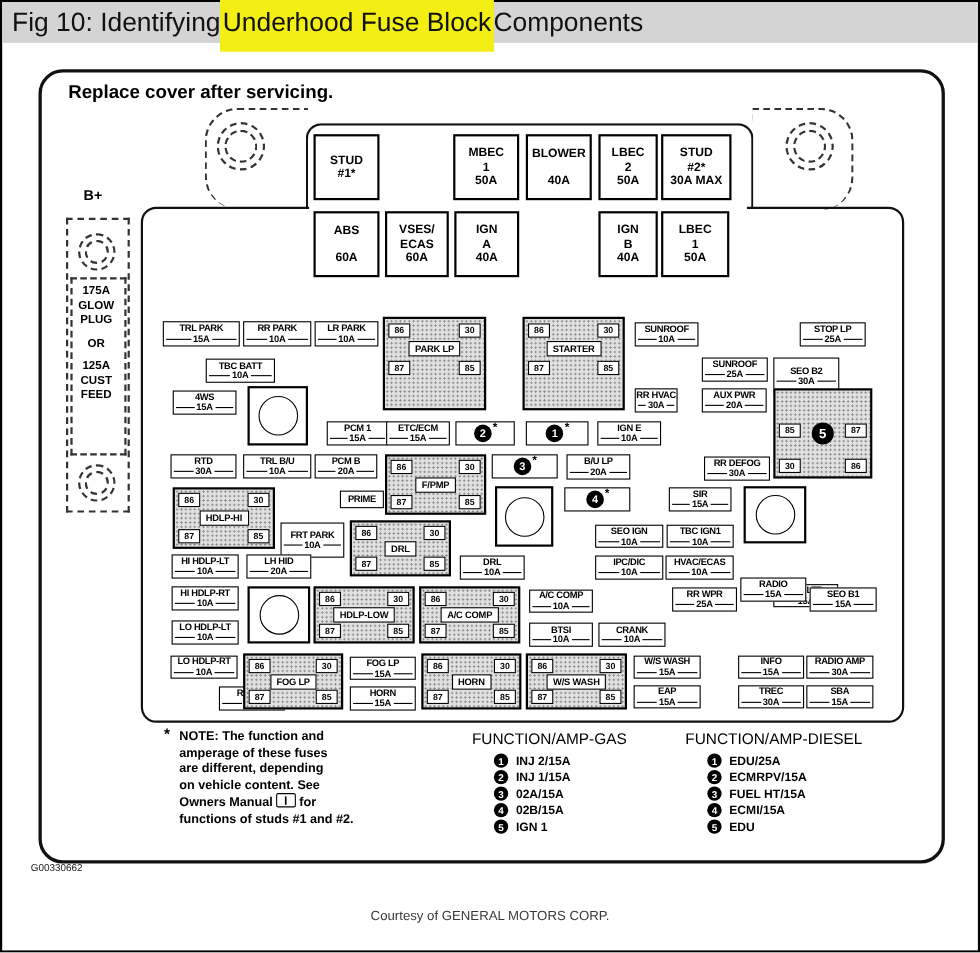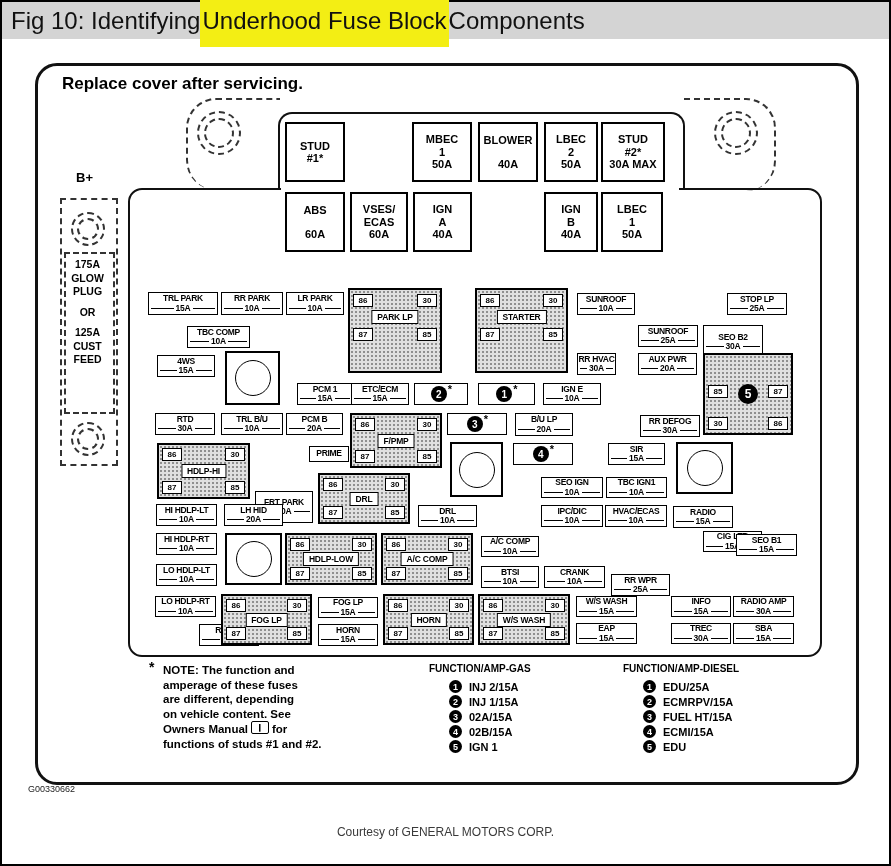--- a/index.html
+++ b/index.html
@@ -38,21 +38,21 @@
   .ncirc{width:16px;height:16px;border-radius:50%;background:#000;color:#fff;font-size:10px;font-weight:bold;display:flex;align-items:center;justify-content:center;}
   .relay .ncirc{position:absolute;left:50%;top:50%;transform:translate(-50%,-50%);width:20px;height:20px;font-size:12px;}
   .numfuse{position:absolute;border:1.6px solid #000;background:#fff;box-sizing:border-box;display:flex;align-items:center;justify-content:center;}
   .numfuse .star{font-size:11px;font-weight:bold;position:relative;top:-5px;left:1px;}
   .socket{position:absolute;border:2px solid #000;background:#fff;box-sizing:border-box;display:flex;align-items:center;justify-content:center;}
   .socket .circ{width:34px;height:34px;border:1.8px solid #000;border-radius:50%;}
   .note{position:absolute;left:163px;top:663px;width:265px;font-size:11.5px;font-weight:bold;line-height:14.5px;color:#000;}
   .note .star{position:absolute;left:-14px;top:-3px;font-size:14px;}
   .book-icon{display:inline-block;width:16px;height:11px;border:1.5px solid #000;border-radius:2px;vertical-align:-1px;margin:0 3px;background:linear-gradient(#000,#000) center/1.5px 70% no-repeat;}
   .fn-col{position:absolute;top:663px;}
-  .fn-col .fn-title{font-size:10px;font-weight:bold;margin-bottom:5px;}
+  .fn-col .fn-title{font-size:14px;font-weight:normal;margin-bottom:5px;}
   .fn-row{display:flex;align-items:center;gap:7px;height:15px;font-size:11px;font-weight:bold;}
   .fn-row .ncirc{width:13px;height:13px;font-size:9px;flex:0 0 13px;}
   .fn-items{padding-left:20px;}
   .figid{position:absolute;left:28px;top:784px;font-size:9px;color:#222;}
   .courtesy{position:absolute;left:0;right:0;top:825px;text-align:center;font-size:12px;color:#3a3a3a;}
 </style>
 </head>
 <body>
 
 <div class="frame"></div>
@@ -168,21 +168,21 @@
         <span class="ampv">10A</span>
       </div>
     </div>
     <div class="fuse" style="left: 727px; top: 293px; width: 60px; height: 22px;">
       <div class="nm">STOP LP</div>
       <div class="amp">
         <span class="ampv">25A</span>
       </div>
     </div>
     <div class="fuse" style="left: 187px; top: 326px; width: 63px; height: 22px;">
-      <div class="nm">TBC COMP</div>
+      <div class="nm">TBC BATT</div>
       <div class="amp">
         <span class="ampv">10A</span>
       </div>
     </div>
     <div class="fuse" style="left: 638px; top: 325px; width: 60px; height: 22px;">
       <div class="nm">SUNROOF</div>
       <div class="amp">
         <span class="ampv">25A</span>
       </div>
     </div>
@@ -260,21 +260,21 @@
     </div>
     <div class="fuse" style="left: 309px; top: 446px; width: 40px; height: 16px;">
       <div class="nm">PRIME</div>
     </div>
     <div class="fuse" style="left: 608px; top: 443px; width: 57px; height: 22px;">
       <div class="nm">SIR</div>
       <div class="amp">
         <span class="ampv">15A</span>
       </div>
     </div>
-    <div class="fuse" style="left: 255px; top: 475px; width: 58px; height: 32px; margin-top: 16px;">
+    <div class="fuse" style="left: 255px; top: 475px; width: 58px; height: 32px;">
       <div class="nm">FRT PARK</div>
       <div class="amp">
         <span class="ampv">10A</span>
       </div>
     </div>
     <div class="fuse" style="left: 541px; top: 477px; width: 62px; height: 21px;">
       <div class="nm">SEO IGN</div>
       <div class="amp">
         <span class="ampv">10A</span>
       </div>
@@ -326,27 +326,27 @@
       <div class="amp">
         <span class="ampv">10A</span>
       </div>
     </div>
     <div class="fuse" style="left: 481px; top: 536px; width: 58px; height: 21px;">
       <div class="nm">A/C COMP</div>
       <div class="amp">
         <span class="ampv">10A</span>
       </div>
     </div>
-    <div class="fuse" style="left: 611px; top: 534px; width: 59px; height: 22px; margin-top: 40px;">
+    <div class="fuse" style="left: 611px; top: 534px; width: 59px; height: 22px;">
       <div class="nm">RR WPR</div>
       <div class="amp">
         <span class="ampv">25A</span>
       </div>
     </div>
-    <div class="fuse" style="left: 673px; top: 506px; width: 60px; height: 22px;">
+    <div class="fuse" style="left: 673px; top: 525px; width: 60px; height: 22px;">
       <div class="nm">RADIO</div>
       <div class="amp">
         <span class="ampv">15A</span>
       </div>
     </div>
     <div class="fuse" style="left: 736px; top: 534px; width: 61px; height: 22px;">
       <div class="nm">SEO B1</div>
       <div class="amp">
         <span class="ampv">15A</span>
       </div>

